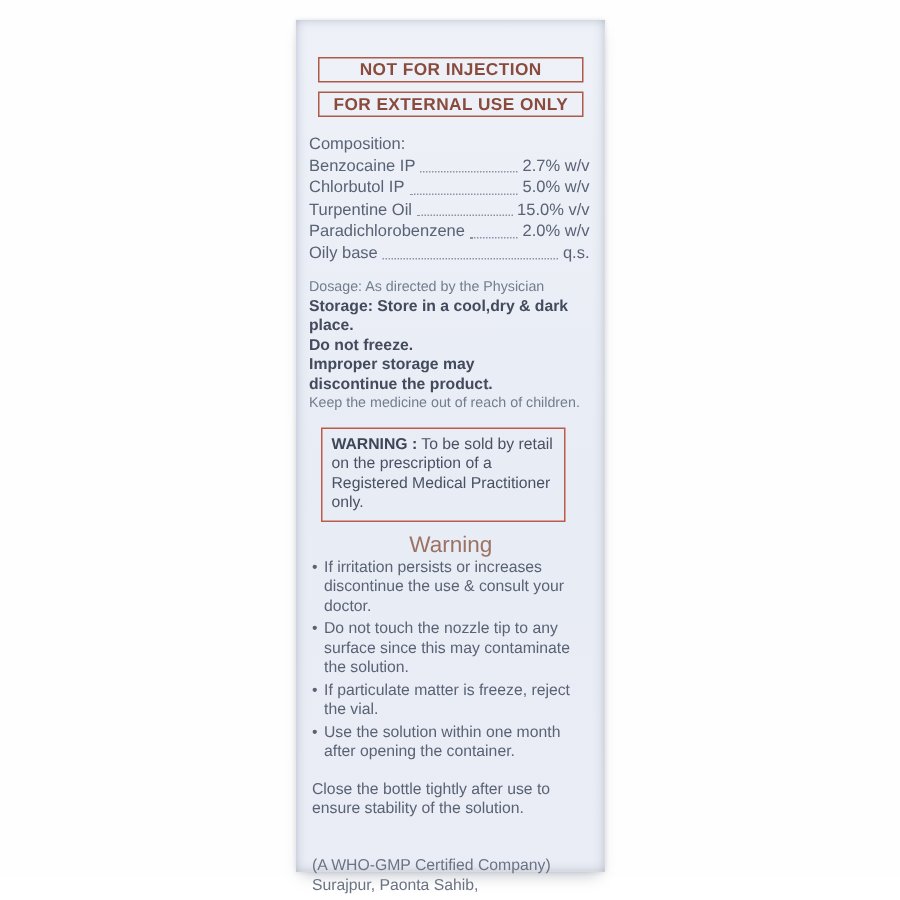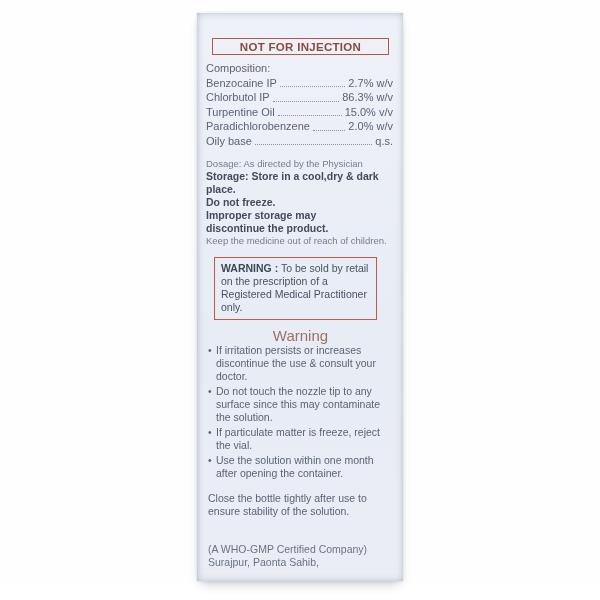--- a/index.html
+++ b/index.html
@@ -57,32 +57,35 @@
 </style>
 </head>
 <body>
 
 <div class="page">
   <div class="carton">
 
     <div class="red-box">
       <span>NOT FOR INJECTION</span>
     </div>
+    <div class="red-box second">
+      <span>FOR EXTERNAL USE ONLY</span>
+    </div>
 
     <div class="comp">
       <div class="comp-heading">Composition:</div>
       <div class="comp-row">
         <span>Benzocaine IP</span>
         <span class="comp-leader"></span>
         <span class="comp-value">2.7% w/v</span>
       </div>
       <div class="comp-row">
         <span>Chlorbutol IP</span>
         <span class="comp-leader"></span>
-        <span class="comp-value">86.3% w/v</span>
+        <span class="comp-value">5.0% w/v</span>
       </div>
       <div class="comp-row">
         <span>Turpentine Oil</span>
         <span class="comp-leader"></span>
         <span class="comp-value">15.0% v/v</span>
       </div>
       <div class="comp-row">
         <span>Paradichlorobenzene</span>
         <span class="comp-leader"></span>
         <span class="comp-value">2.0% w/v</span>

